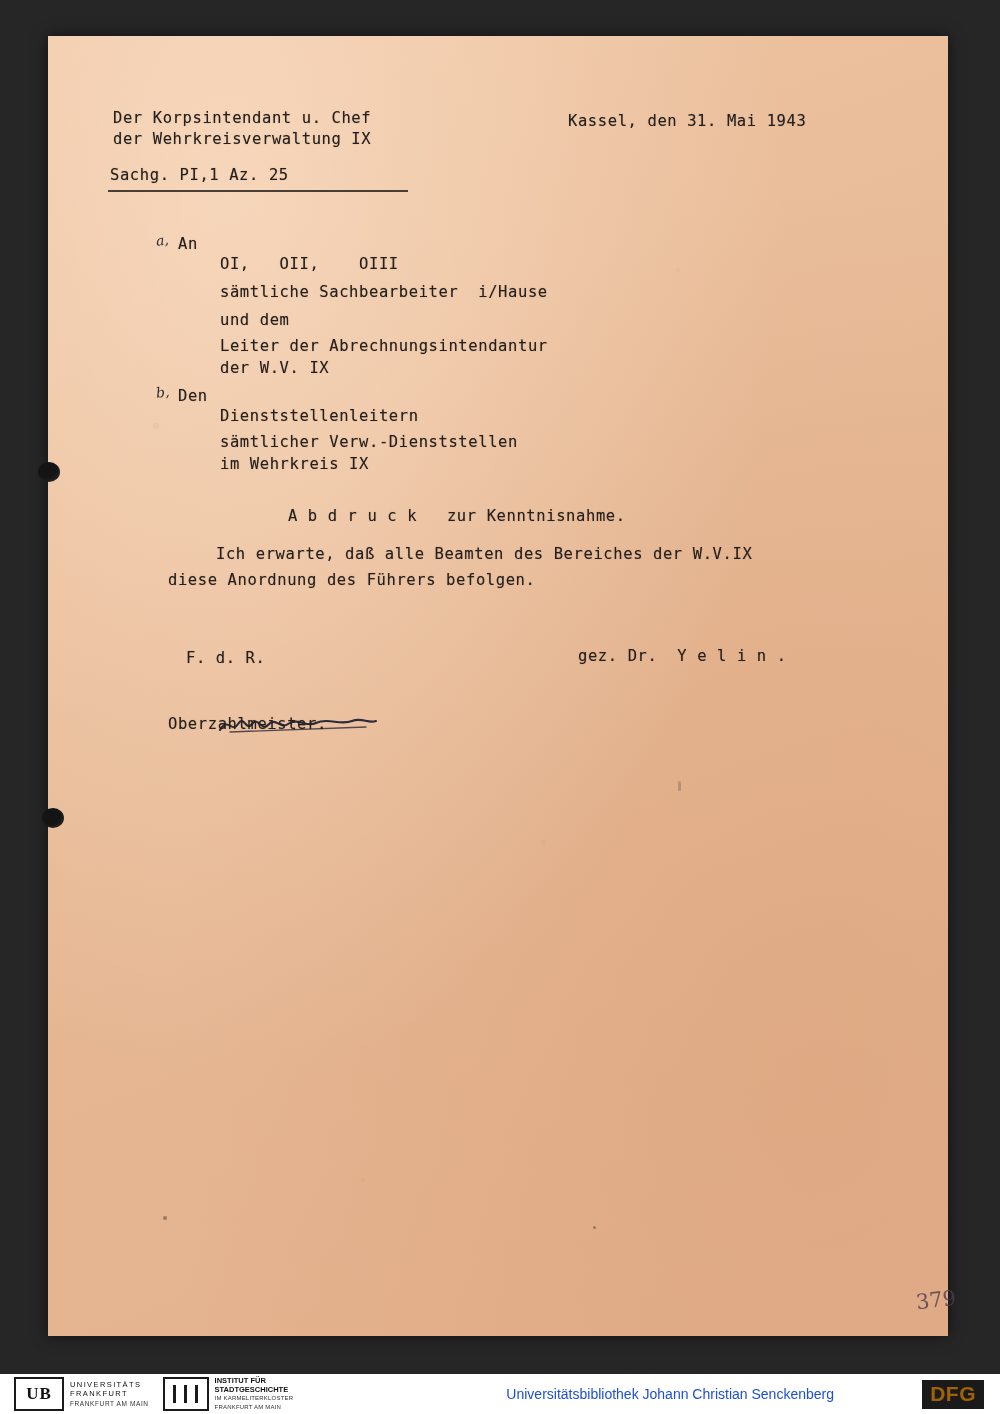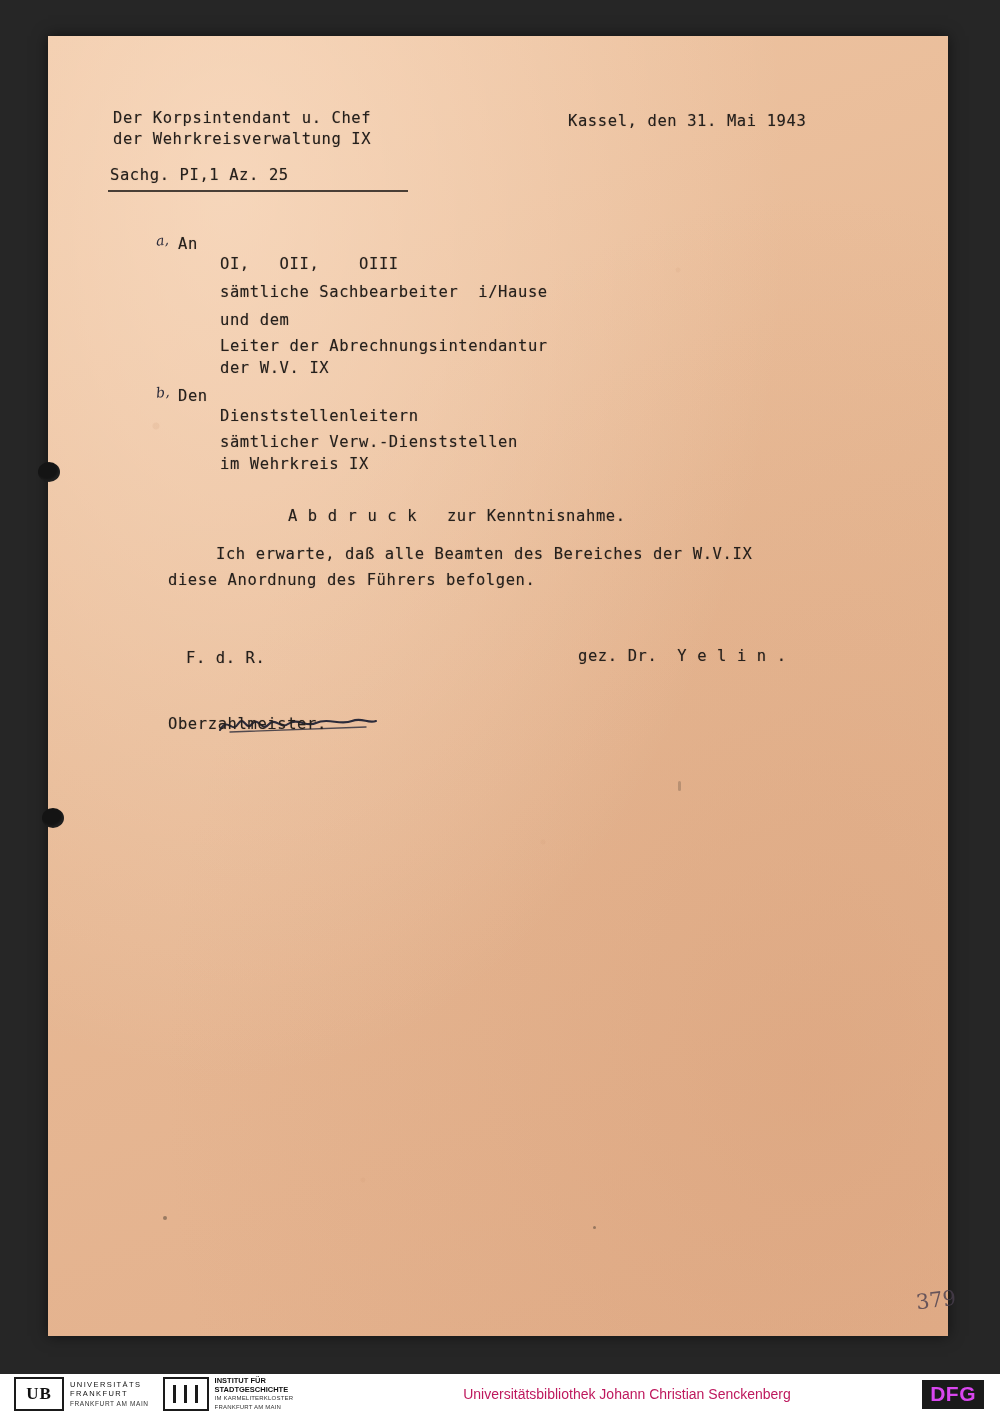--- a/index.html
+++ b/index.html
@@ -162,36 +162,36 @@
       linear-gradient(#1a1a1a, #1a1a1a) 8px 6px/3px 18px no-repeat,
       linear-gradient(#1a1a1a, #1a1a1a) 19px 6px/3px 18px no-repeat,
       linear-gradient(#1a1a1a, #1a1a1a) 30px 6px/3px 18px no-repeat;
   }
   .isg-lines { font-size: 7.5px; line-height: 9px; color: #111; }
   .isg-lines .b { font-weight: bold; }
   .isg-lines .s { font-size: 6px; color: #333; letter-spacing: 0.2px; }
 
   #footer-center {
     flex: 1;
-    text-align: center;
+    text-align: right;
     font-size: 14px;
-    color: #be185d;
+    color: #1d4ed8;
   }
   #footer-right {
     width: 150px;
     padding-right: 16px;
     display: flex;
     justify-content: flex-end;
     align-items: center;
   }
   #dfg-mark {
     font-family: "Liberation Sans", sans-serif;
     font-weight: bold;
     font-size: 21px;
-    color: #d946ef;
+    color: #a16207;
     background: #1a1a1a;
     padding: 2px 8px 3px 8px;
     letter-spacing: 0.5px;
   }
 </style>
 </head>
 <body>
 
 <div id="scan-area">
 

